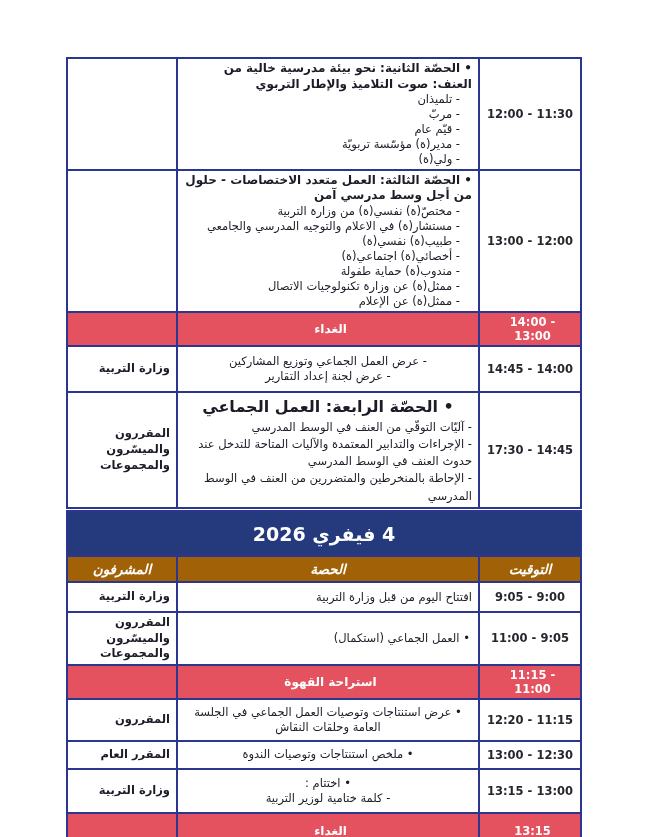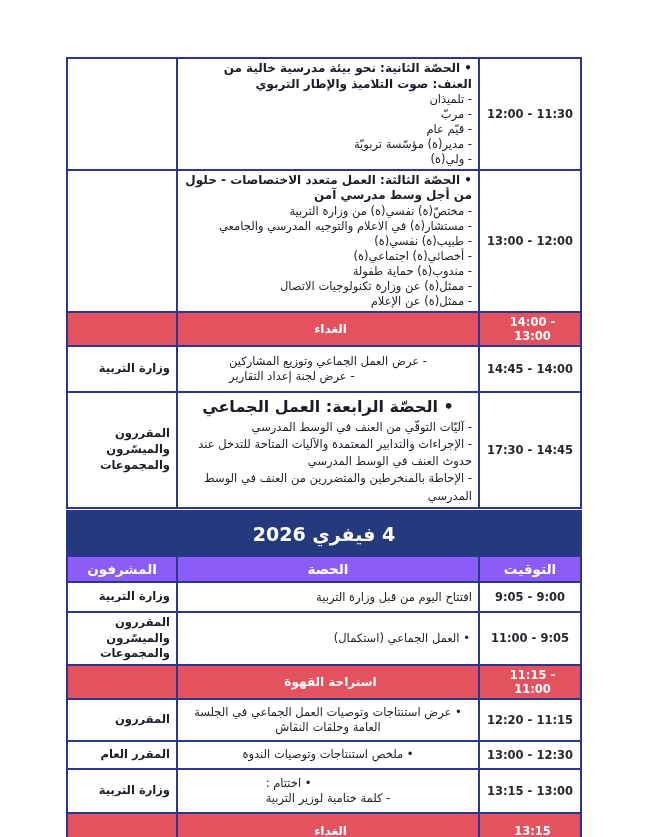--- a/index.html
+++ b/index.html
@@ -18,36 +18,36 @@
 
   .time-cell{
     direction:ltr;unicode-bidi:embed;text-align:center;
     font-size:11.5px;font-weight:bold;color:#26262e;letter-spacing:0px;padding:0 2px;
   }
   .session-cell{font-size:11.5px;line-height:1.3;}
   .al-right{text-align:right;padding-right:8px;}
   .al-center{text-align:center;}
   .title{font-weight:bold;font-size:12px;}
   .title-center{font-weight:bold;font-size:16px;text-align:center;}
-  .item{}
+  .item{margin-right:12px;}
   .roomy{line-height:1.5;}
-  .center-block{display:inline-block;text-align:left;}
+  .center-block{display:inline-block;text-align:center;}
   .sup-cell{text-align:right;font-weight:bold;font-size:11.5px;line-height:1.35;padding:2px 3px;}
 
   .break-row td{background:#e4515f;color:#ffffff;font-weight:bold;padding-left:11px;}
   .break-label{text-align:center;font-size:12px;}
   .break-row .time-cell{color:#ffffff;}
 
   .band-cell{
     background:#253a7d;color:#ffffff;text-align:center;
     font-size:19px;font-weight:bold;letter-spacing:0.5px;
   }
   .ghead td{
-    background:#8b5cf6;color:#ffffff;font-weight:bold;
-    text-align:center;font-size:13.5px;
+    background:#a16207;color:#ffffff;font-weight:bold;
+    text-align:center;font-size:13.5px;font-style:italic;
   }
 </style>
 </head>
 <body>
 
 <table id="day1-table" class="sched">
   <colgroup>
       <col class="c-time">
       <col class="c-session">
       <col class="c-sup">

